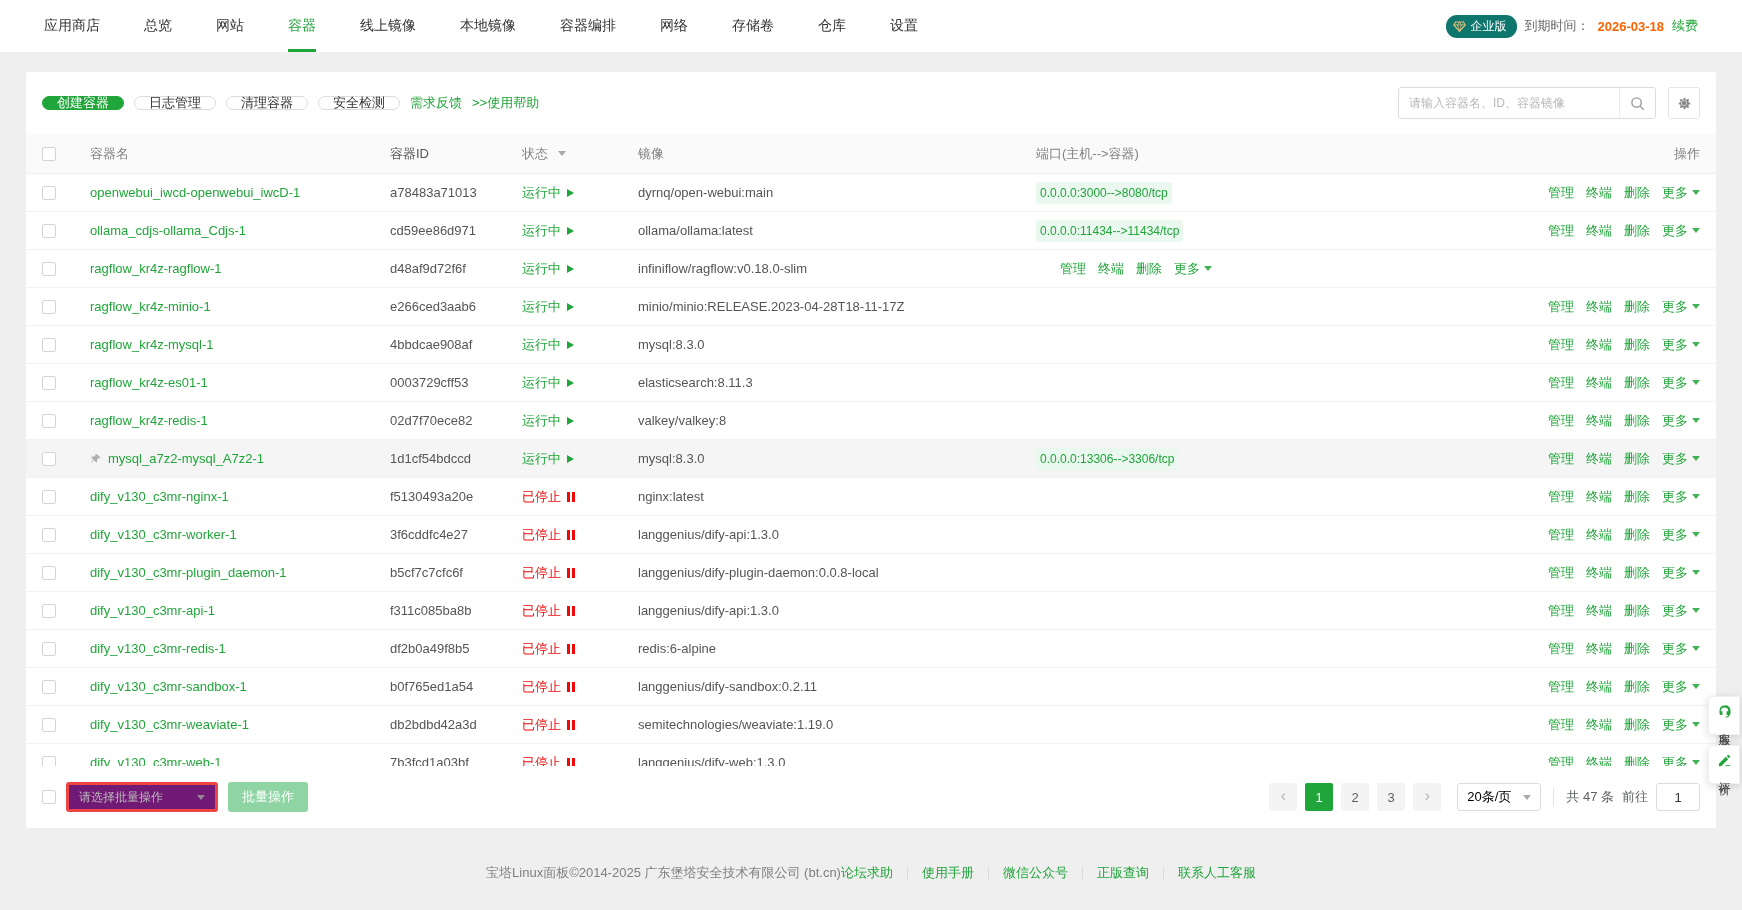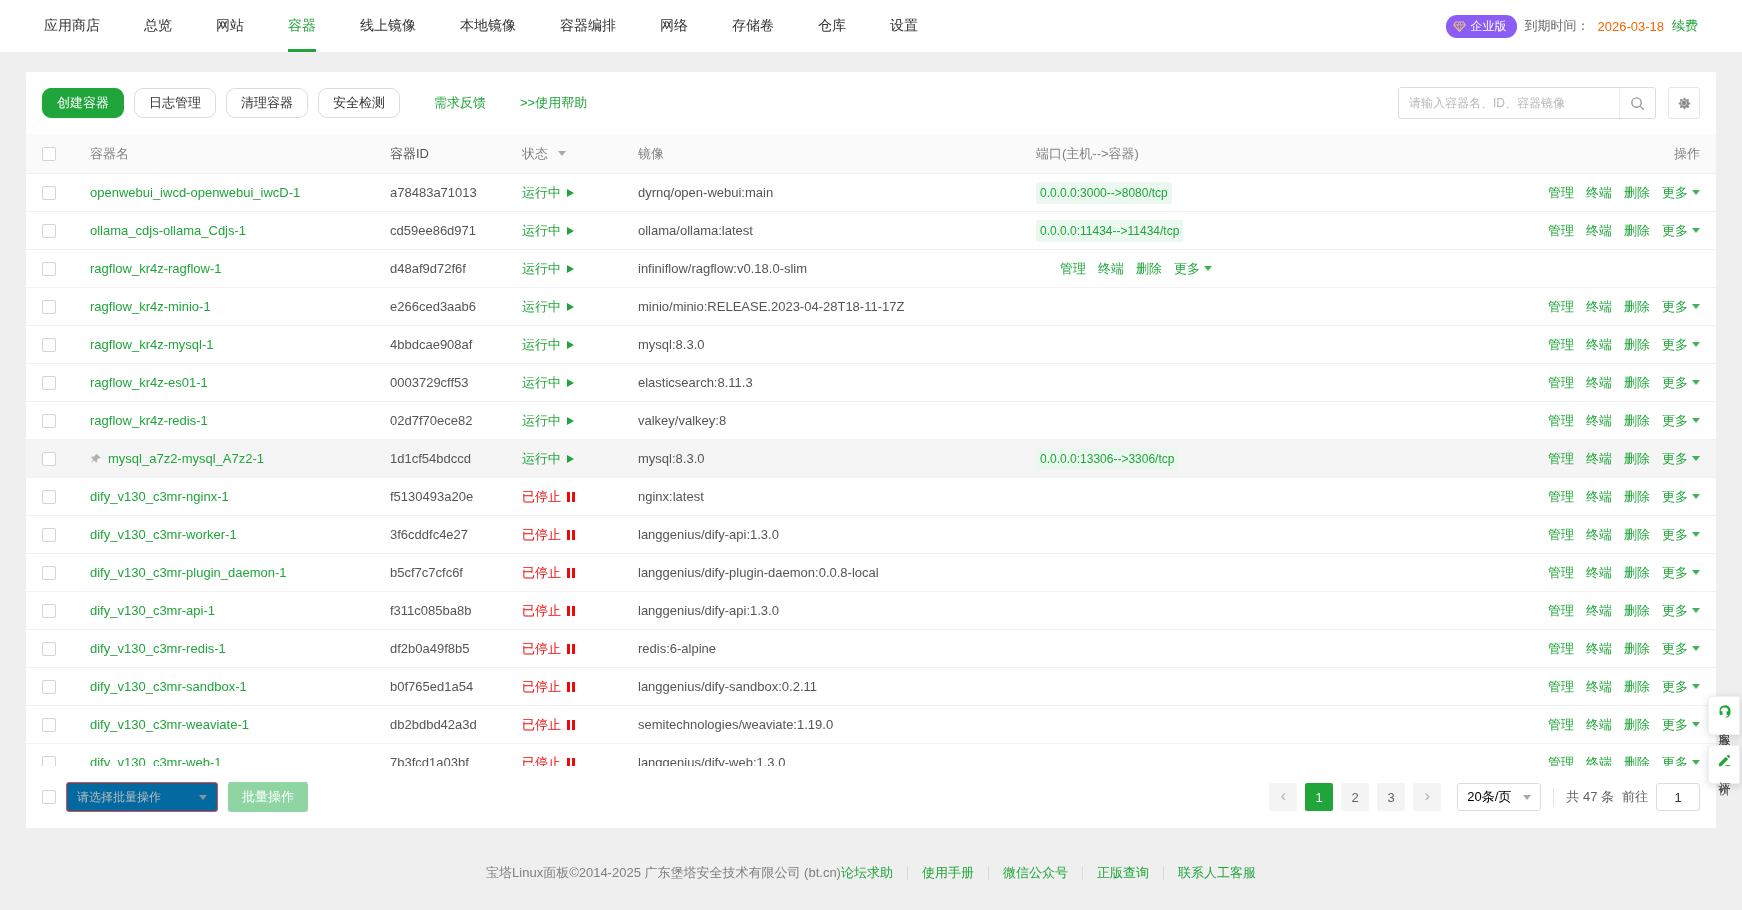--- a/index.html
+++ b/index.html
@@ -6,33 +6,33 @@
   html,body{width:1742px;height:910px;overflow:hidden}
   body{background:#efefef;font-family:"Liberation Sans","DejaVu Sans",sans-serif;color:#333;position:relative}
   a{text-decoration:none;cursor:pointer}
 
   
   .topnav{height:52px;background:#fff;display:flex;align-items:stretch;padding:0 44px}
   .nav-tabs{display:flex;gap:44px;align-items:stretch}
   .nav-item{display:flex;align-items:center;font-size:14px;color:#333;cursor:pointer;border-bottom:3px solid transparent;padding-top:3px;white-space:nowrap}
   .nav-item.active{color:#20a53a;border-bottom-color:#20a53a}
   .license{margin-left:auto;display:flex;align-items:center;gap:8px;font-size:13px;color:#666}
-  .badge-ent{background:#8b5cf6;color:#fff;border-radius:11px;padding:3px 10px 3px 7px;display:flex;align-items:center;gap:5px;font-size:12px}
-  .expiry-date{color:#fa6400;font-weight:normal}
+  .badge-ent{background:#0f766e;color:#fff;border-radius:11px;padding:3px 10px 3px 7px;display:flex;align-items:center;gap:5px;font-size:12px}
+  .expiry-date{color:#fa6400;font-weight:bold}
   .renew-link{color:#20a53a}
 
   
   .card{position:absolute;left:26px;right:26px;top:72px;height:756px;background:#fff;border-radius:2px;display:flex;flex-direction:column;overflow:hidden}
 
   
   .toolbar{display:flex;align-items:center;padding:15px 16px;gap:10px}
-  .btn{height:30px;padding:0 14px;font-size:13px;border-radius:9px;display:inline-flex;align-items:center;cursor:pointer;white-space:nowrap}
+  .btn{height:14px;padding:0 14px;font-size:13px;border-radius:9px;display:inline-flex;align-items:center;cursor:pointer;white-space:nowrap}
   .btn-primary{background:#20a53a;color:#fff;border:1px solid #20a53a}
   .btn-plain{background:#fff;color:#333;border:1px solid #dcdcdc}
-  .tb-link{color:#20a53a;font-size:13px;margin-left:24px;white-space:nowrap}
+  .tb-link{color:#20a53a;font-size:13px;margin-left:0;white-space:nowrap}
   .toolbar-right{margin-left:auto;display:flex;align-items:center;gap:12px}
   .searchbox{display:flex;align-items:center;width:258px;height:32px;border:1px solid #dcdcdc;border-radius:3px;background:#fff}
   .searchbox input{flex:1;border:0;outline:0;padding:0 10px;font-size:12px;color:#333;min-width:0;font-family:Liberation Sans, sans-serif;background:transparent}
   .searchbox input::placeholder{color:#b8b8b8}
   .search-btn{width:36px;height:100%;display:flex;align-items:center;justify-content:center;border-left:1px solid #ececec;cursor:pointer}
   .gear-btn{width:32px;height:32px;display:flex;align-items:center;justify-content:center;cursor:pointer;border:1px solid #e6e6e6;border-radius:3px;background:#fff}
 
   
   .thead,.trow{display:flex;align-items:center}
   .thead{height:40px;background:#fafafa;color:#808080;font-size:13px;border-bottom:1px solid #efefef;flex:none}
@@ -55,21 +55,21 @@
   .c-image{width:398px;flex:none;white-space:nowrap;overflow:hidden}
   .c-ports{flex:1;display:flex;gap:10px;align-items:center;overflow:hidden}
   .port-badge{background:#eaf8ef;color:#20a53a;font-size:12px;padding:4px 4px;border-radius:3px;white-space:nowrap}
   .c-actions{width:200px;flex:none;display:flex;justify-content:flex-end;align-items:center;gap:12px;padding-right:16px}
   .act{color:#20a53a;font-size:13px;white-space:nowrap;display:inline-flex;align-items:center}
   .caret{display:inline-block;width:0;height:0;border-left:4px solid transparent;border-right:4px solid transparent;border-top:5px solid currentColor;margin-left:4px;opacity:.85}
   .caret.gray{color:#9a9a9a}
 
   
   .bottombar{display:flex;align-items:center;padding:0 16px;height:62px;gap:10px;flex:none}
-  .batch-select{width:152px;height:30px;border:1px solid #ef4444;border-radius:3px;display:flex;align-items:center;justify-content:space-between;padding:0 10px;color:#bbb;font-size:12px;cursor:pointer;background:#0369a1}
+  .batch-select{width:152px;height:30px;border:3px solid #ef4444;border-radius:3px;display:flex;align-items:center;justify-content:space-between;padding:0 10px;color:#bbb;font-size:12px;cursor:pointer;background:#701a75}
   .btn-batch{background:#8fd5a3;color:#fff;border:0;height:30px;padding:0 14px;border-radius:3px;font-size:13px;cursor:pointer;font-family:Liberation Mono, monospace}
   .pager{margin-left:auto;display:flex;align-items:center;gap:8px;font-size:13px;color:#606266}
   .page-btn,.page-arrow{min-width:28px;height:28px;border-radius:2px;background:#f4f4f5;color:#606266;display:inline-flex;align-items:center;justify-content:center;cursor:pointer;font-size:13px}
   .page-btn.active{background:#20a53a;color:#fff}
   .page-arrow{color:#b6b6b6;font-size:17px;padding-bottom:2px}
   .page-list{display:flex;gap:8px;align-items:center}
   .size-select{height:28px;border:1px solid #dcdcdc;border-radius:3px;display:flex;align-items:center;gap:8px;padding:0 9px;background:#fff;cursor:pointer;margin-left:8px;color:#000000}
   .vdiv{width:1px;height:18px;background:#e4e4e4;margin:0 4px}
   .goto-input{width:44px;height:28px;border:1px solid #dcdcdc;border-radius:3px;text-align:center;font-size:13px;color:#333;outline:none;font-family:inherit}
 

